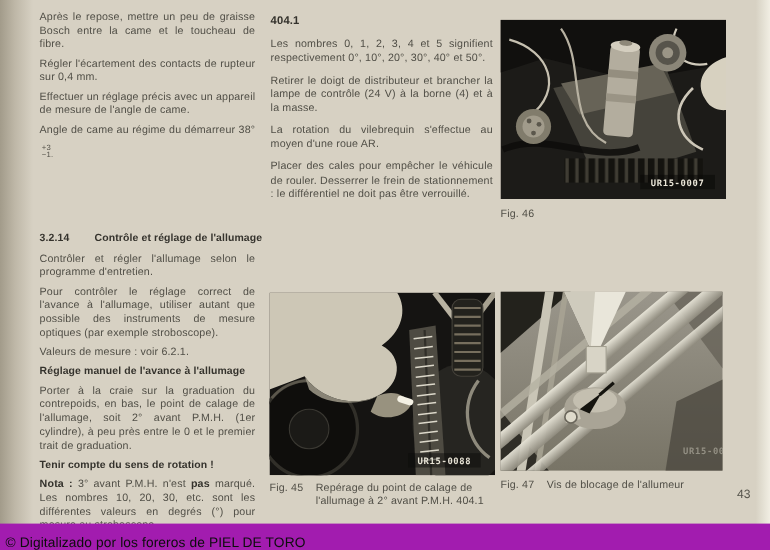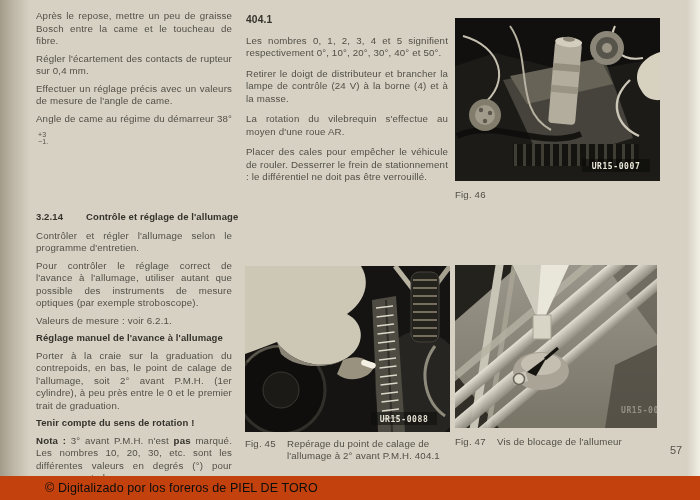--- a/index.html
+++ b/index.html
@@ -57,40 +57,40 @@
     letter-spacing:0.15px; text-align:left;
   }
   .caption .figlabel { width:42px; flex:none; }
   .caption .figtext { flex:1; }
   .page-number {
     position:absolute; left:670px; top:444px;
     font-size:11px; color:#54524a;
   }
   .watermark-strip {
     position:absolute; left:0; top:476px; width:700px; height:24px;
-    background:#c2410c; display:flex; align-items:center;padding-left:40px;
+    background:#a21caf; display:flex; align-items:flex-end;
   }
   .watermark-text {
     padding-left:5px; font-size:12.5px; color:#0d0d0d; letter-spacing:0.1px;
   }
   .photo-ref-text {
     font-family:"DejaVu Sans Mono", monospace;
     font-weight:bold; font-size:8px; letter-spacing:0.6px;
   }
 </style>
 </head>
 <body>
 
 <div class="left-gutter"></div>
 <div class="right-edge"></div>
 
 <div class="col col-left">
   <p>Après le repose, mettre un peu de graisse Bosch entre la came et le toucheau de fibre.</p>
   <p>Régler l'écartement des contacts de rupteur sur 0,4 mm.</p>
-  <p>Effectuer un réglage précis avec un valeurs de mesure de l'angle de came.</p>
+  <p>Effectuer un réglage précis avec un appareil de mesure de l'angle de came.</p>
   <p><span>Angle de came au régime du démarreur 38°</span><span class="stack">
         <span>+3</span>
         <span>−1.</span>
       </span></p>
   <div class="section-heading">
     <span>3.2.14</span>
     <span>Contrôle et réglage de l'allumage</span>
   </div>
   <p>Contrôler et régler l'allumage selon le programme d'entretien.</p>
   <p>Pour contrôler le réglage correct de l'avance à l'allumage, utiliser autant que possible des instruments de mesure optiques (par exemple stroboscope).</p>
@@ -248,17 +248,17 @@
     </g>
     <text class="photo-ref-text" x="166" y="148" fill="#cfccbe" opacity="0.5" font-size="7">UR15-0089</text>
   </svg>
 </div>
 
 <div class="caption" style="left:455px; top:436px; width:212px;">
   <span class="figlabel">Fig. 47</span>
   <span class="figtext">Vis de blocage de l'allumeur</span>
 </div>
 
-<div class="page-number">57</div>
+<div class="page-number">43</div>
 
 <div class="watermark-strip">
   <span class="watermark-text">© Digitalizado por los foreros de PIEL DE TORO</span>
 </div>
 
 </body></html>

